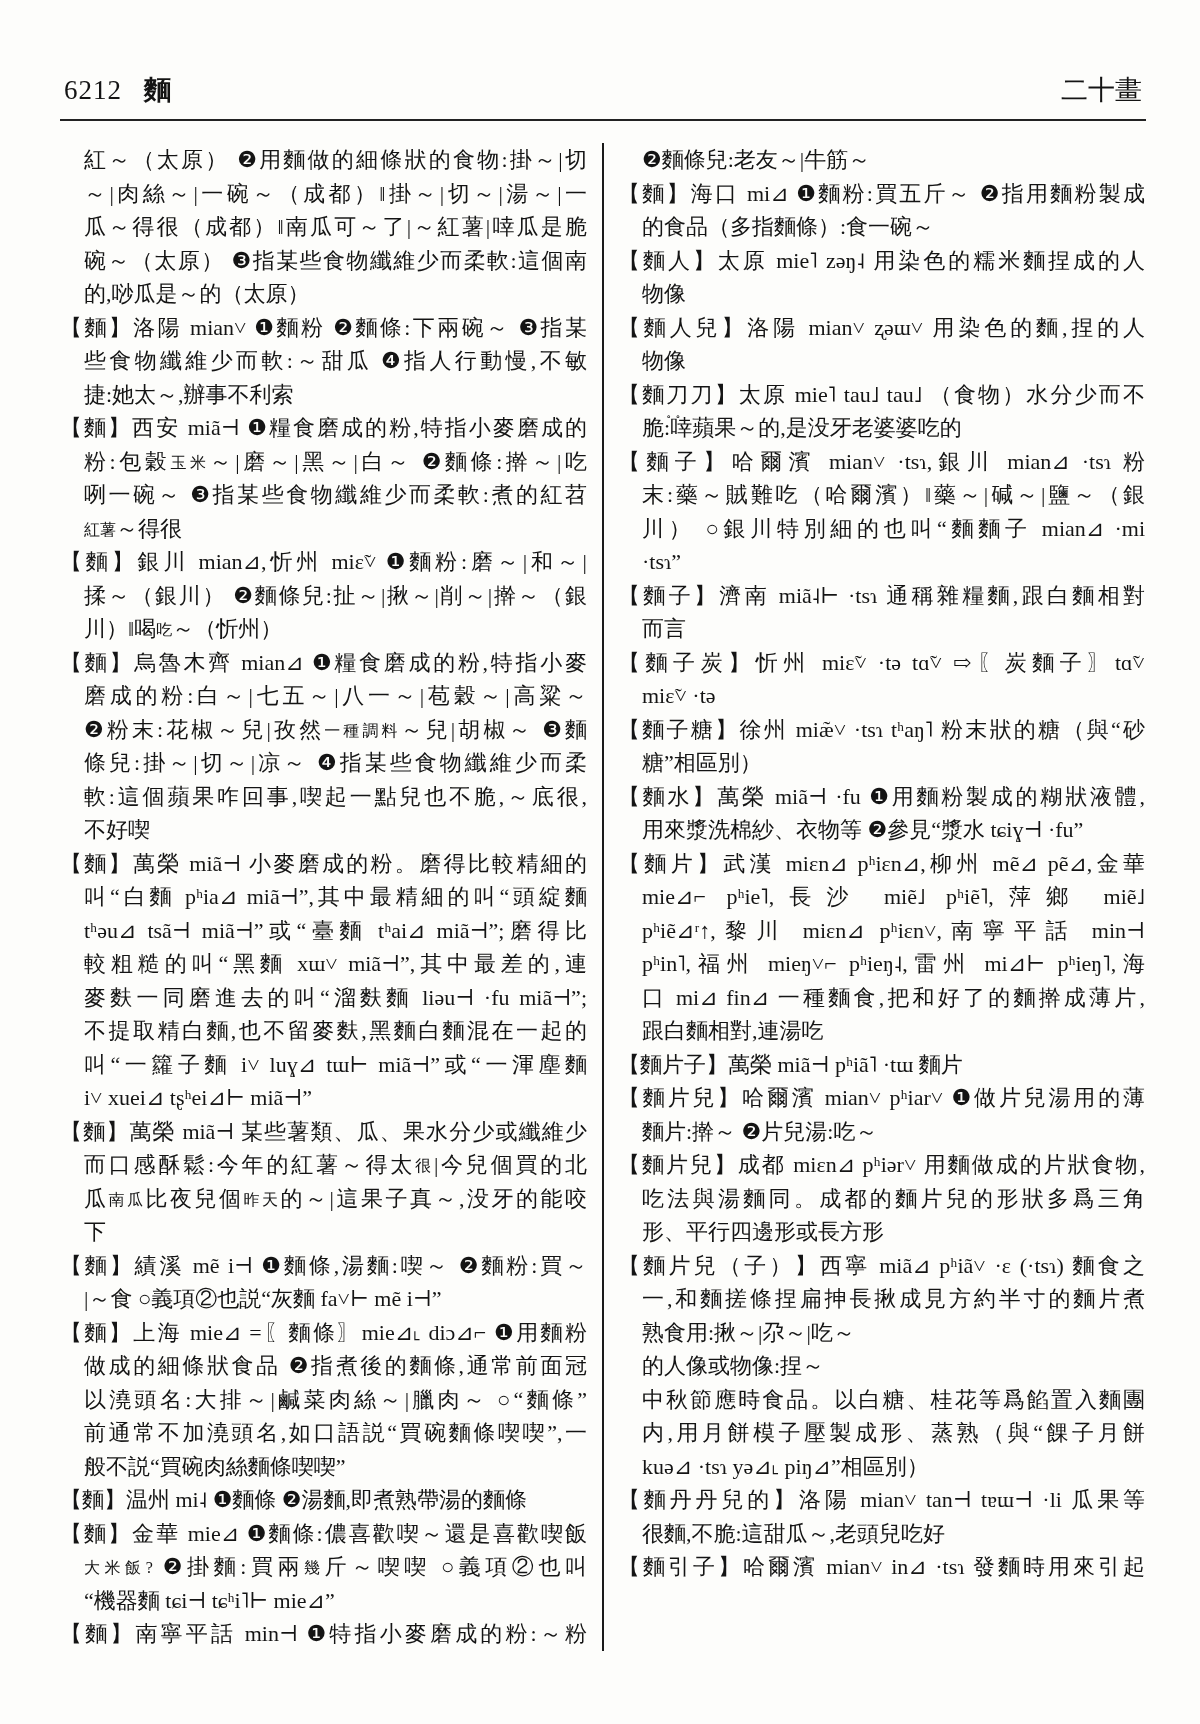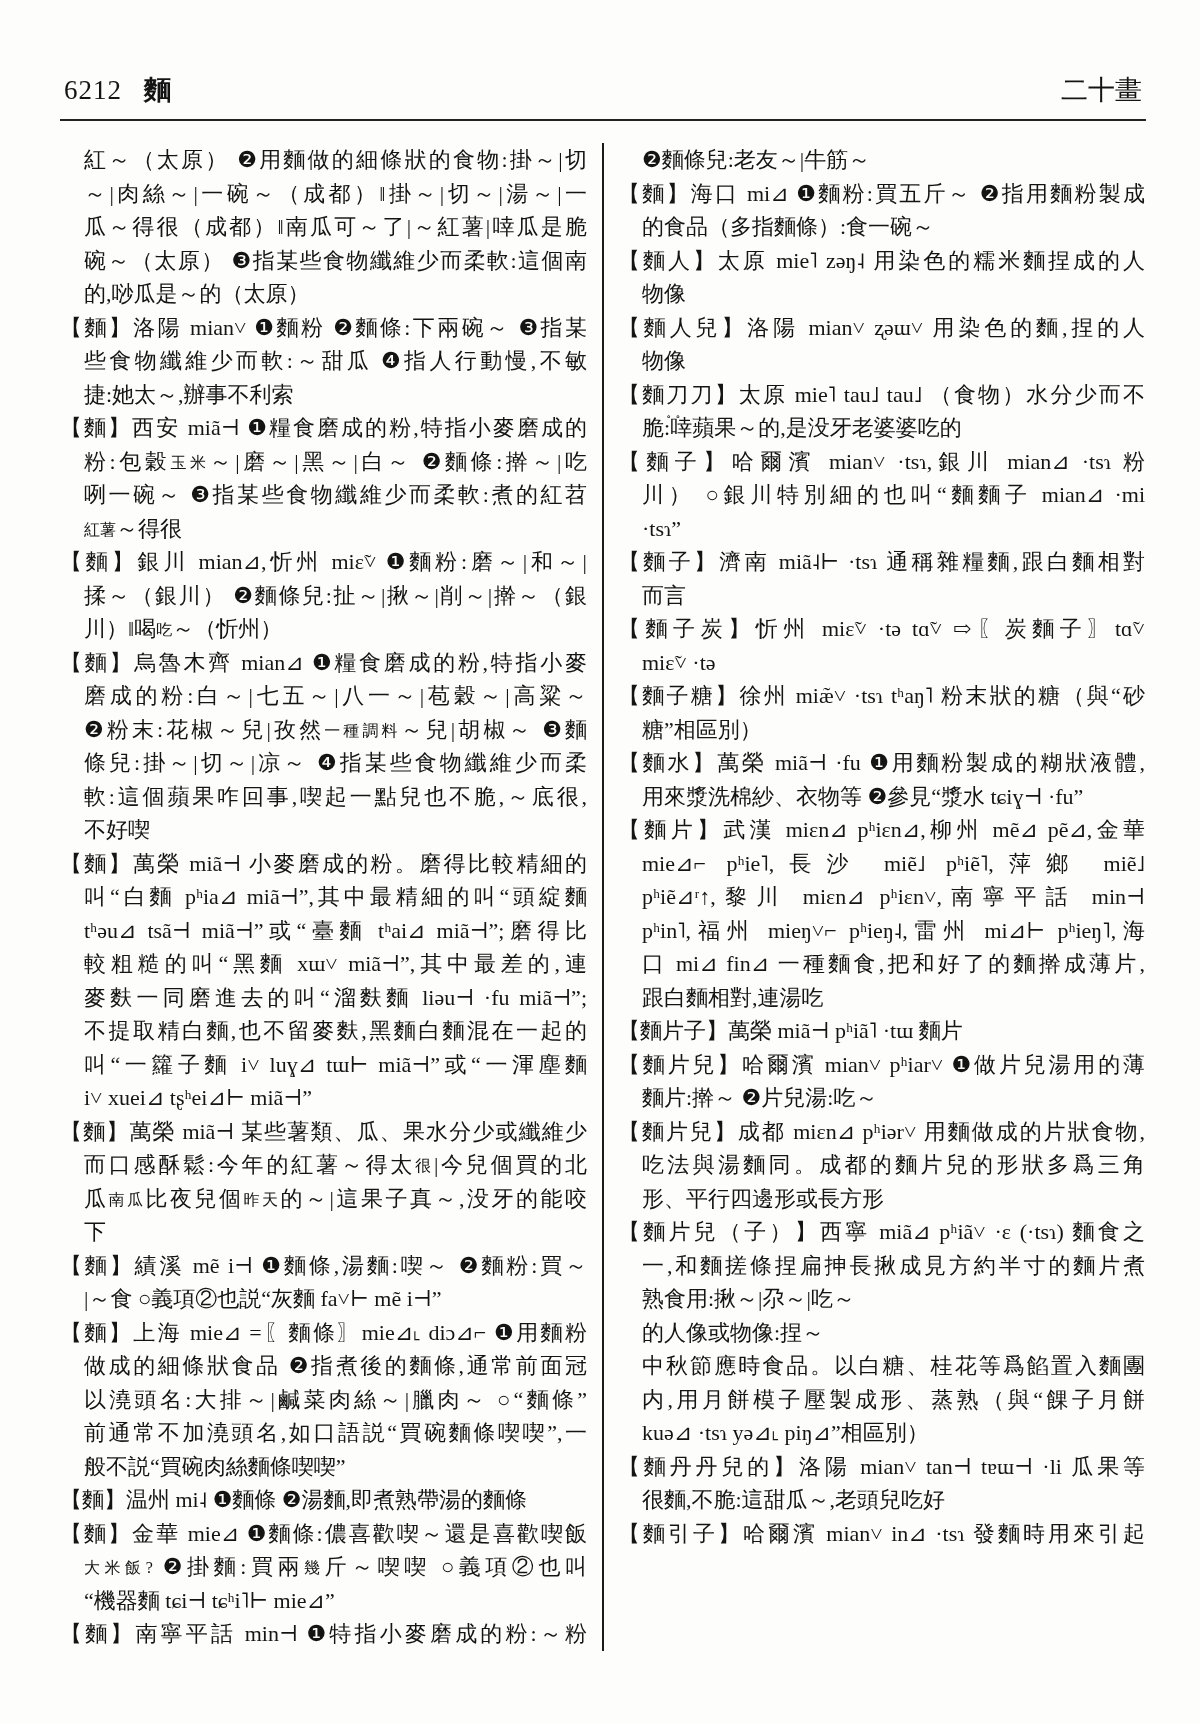--- a/index.html
+++ b/index.html
@@ -119,20 +119,21 @@
         <div class="ln ind end">❷麵條兒:老友～|牛筋～</div>
         <div class="ln">【麵】海口 mi⊿ ❶麵粉:買五斤～ ❷指用麵粉製成</div>
         <div class="ln ind end">的食品（多指麵條）:食一碗～</div>
         <div class="ln">【麵人】太原 mie˥ zəŋ˨ 用染色的糯米麵捏成的人</div>
         <div class="ln ind end">物像</div>
         <div class="ln">【麵人兒】洛陽 mian˅ ʐəɯ˅ 用染色的麵,捏的人</div>
         <div class="ln ind end">物像</div>
         <div class="ln">【麵刀刀】太原 mie˥ tau˩ tau˩ （食物）水分少而不</div>
         <div class="ln ind end">脆:<span class="ring">啈</span>蘋果～的,是没牙老婆婆吃的</div>
         <div class="ln">【麵子】哈爾濱 mian˅ ·tsɿ,銀川 mian⊿ ·tsɿ 粉</div>
+        <div class="ln ind">末:藥～賊難吃（哈爾濱）‖藥～|碱～|鹽～（銀</div>
         <div class="ln ind">川） ○銀川特別細的也叫“麵麵子 mian⊿ ·mi</div>
         <div class="ln ind end">·tsɿ”</div>
         <div class="ln">【麵子】濟南 miã˨⊢ ·tsɿ 通稱雜糧麵,跟白麵相對</div>
         <div class="ln ind end">而言</div>
         <div class="ln">【麵子炭】忻州 miɛ̃˅ ·tə tɑ̃˅ ⇨〖炭麵子〗tɑ̃˅</div>
         <div class="ln ind end">miɛ̃˅ ·tə</div>
         <div class="ln">【麵子糖】徐州 miæ̃˅ ·tsɿ tʰaŋ˥ 粉末狀的糖（與“砂</div>
         <div class="ln ind end">糖”相區別）</div>
         <div class="ln">【麵水】萬榮 miã⊣ ·fu ❶用麵粉製成的糊狀液體,</div>
         <div class="ln ind end">用來漿洗棉紗、衣物等 ❷參見“漿水 tɕiɣ⊣ ·fu”</div>

